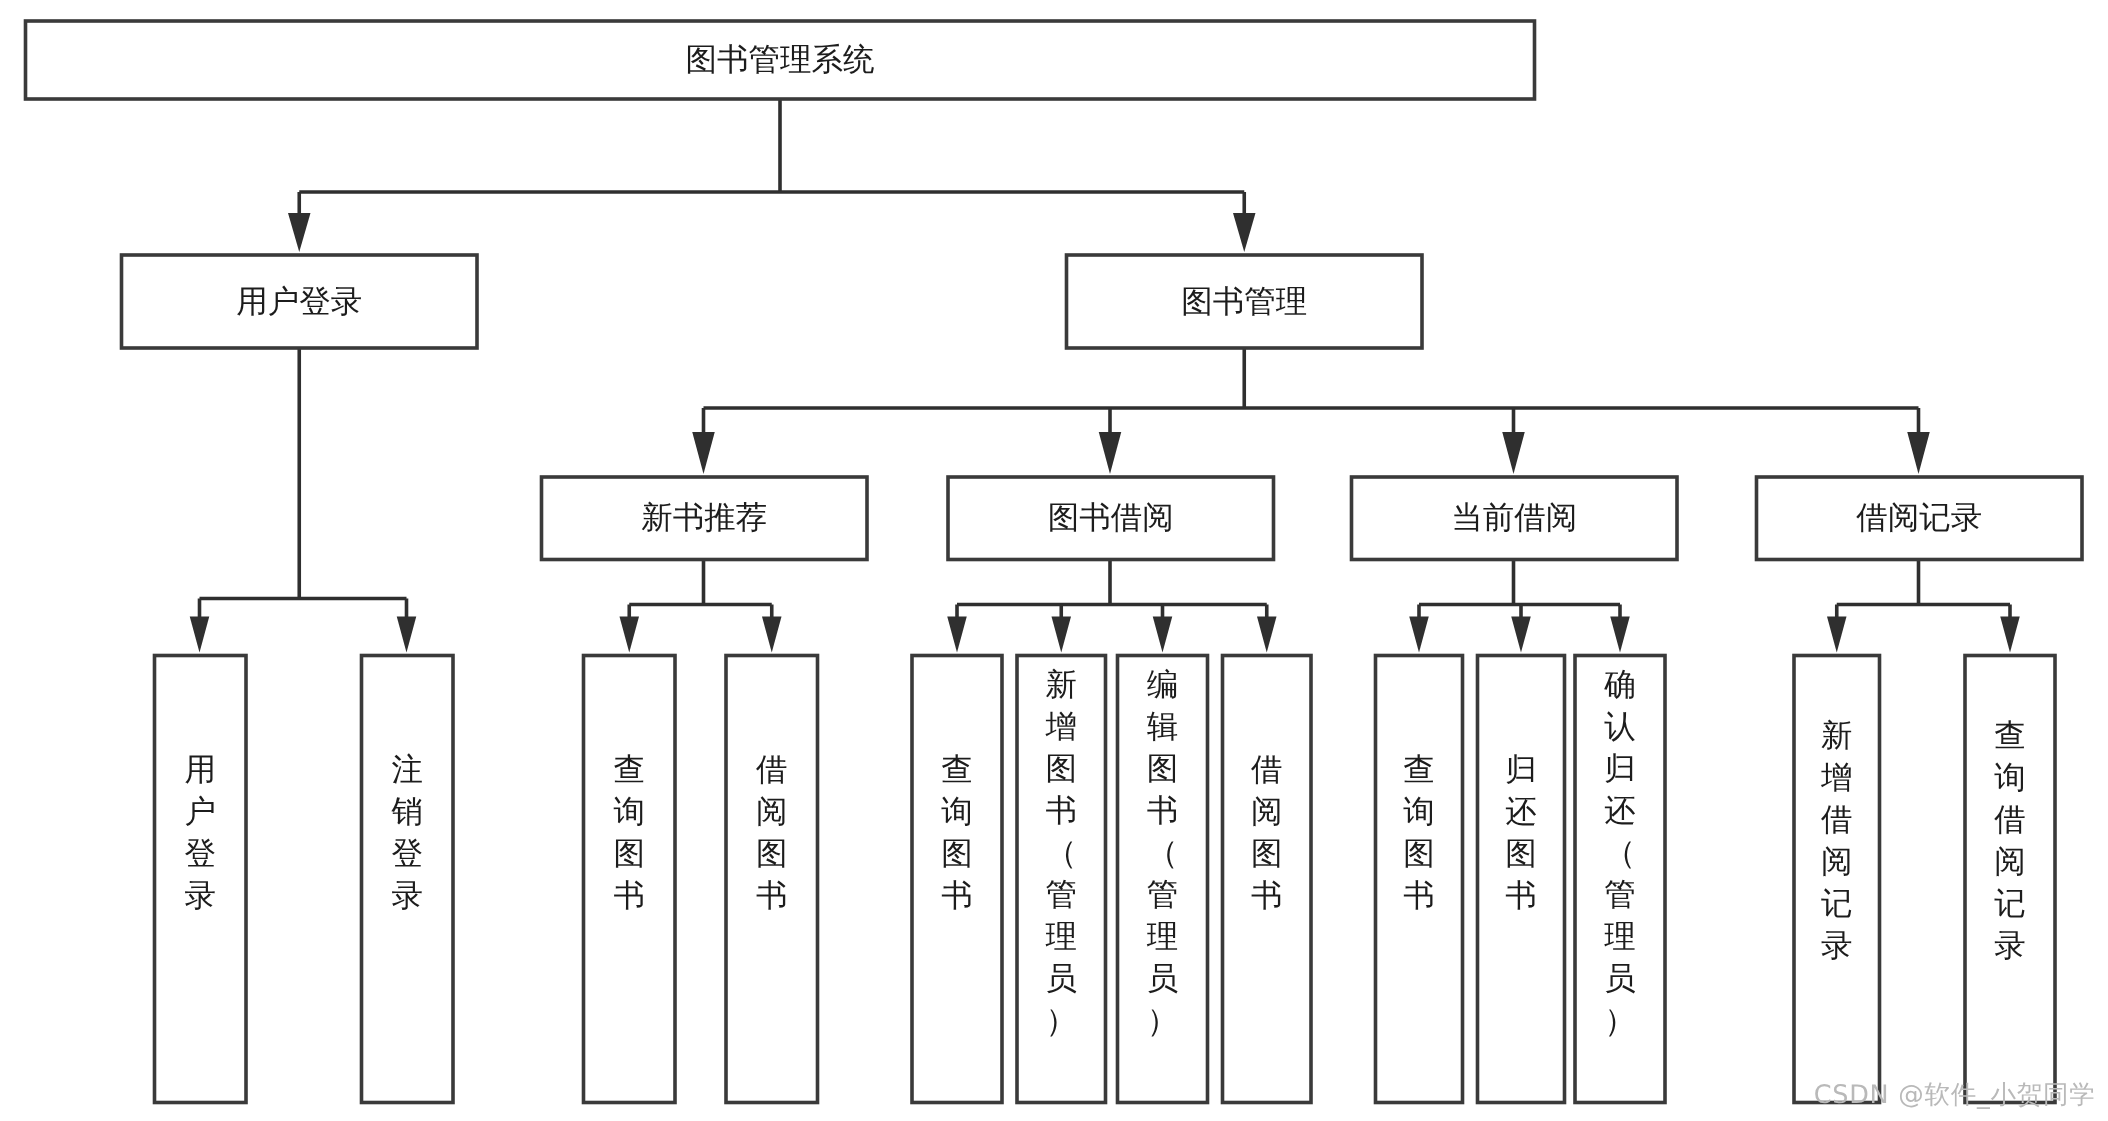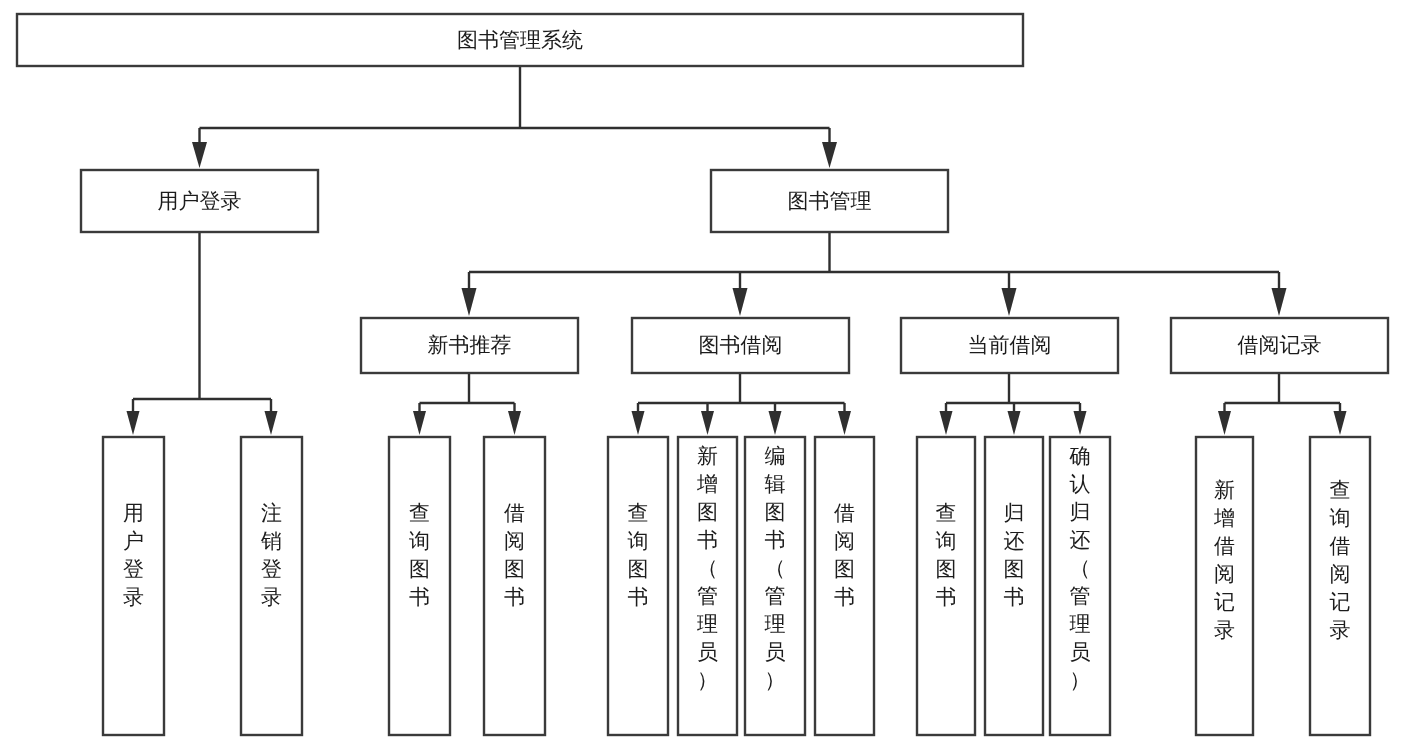--- a/index.html
+++ b/index.html
@@ -213,13 +213,14 @@
         <text class="node-label-vertical" x="1224.5" y="497"><tspan x="1224.5" y="497">新</tspan><tspan x="1224.5" y="525">增</tspan><tspan x="1224.5" y="553">借</tspan><tspan x="1224.5" y="581">阅</tspan><tspan x="1224.5" y="609">记</tspan><tspan x="1224.5" y="637">录</tspan></text>
       </g>
       <g>
         <rect class="node-box" x="1310" y="437" width="60" height="298"></rect>
         <text class="node-label-vertical" x="1340" y="497"><tspan x="1340" y="497">查</tspan><tspan x="1340" y="525">询</tspan><tspan x="1340" y="553">借</tspan><tspan x="1340" y="581">阅</tspan><tspan x="1340" y="609">记</tspan><tspan x="1340" y="637">录</tspan></text>
       </g>
 
     </g>
   </svg>
 
+  <div class="watermark-text">CSDN @软件_小贺同学</div>
 </div>
 
 </body></html>

